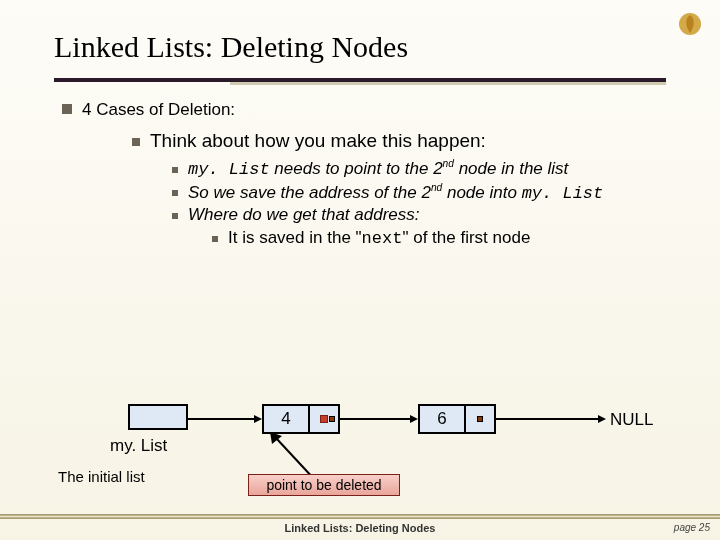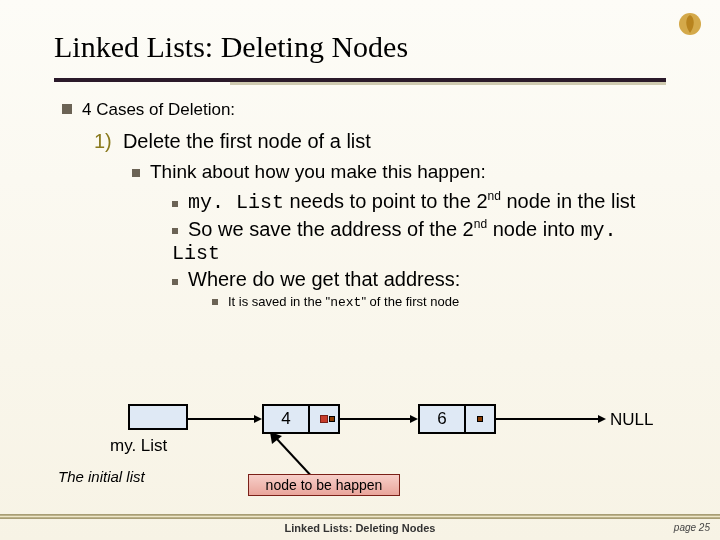--- a/index.html
+++ b/index.html
@@ -12,35 +12,35 @@
   .rule-dark { position: absolute; top: 78px; left: 54px; width: 612px; height: 4px; background: #2b1a2a; }
   .rule-light { position: absolute; top: 82px; left: 230px; width: 436px; height: 3px; background: #cfcab0; }
   .bullet-sq { display: inline-block; width: 10px; height: 10px; background: #6b6355; margin-right: 10px; vertical-align: 1px; }
   .bullet-sq.sm { width: 8px; height: 8px; }
   .bullet-sq.xs { width: 6px; height: 6px; }
   .olive { color: #8a7a1e; }
   .content { position: absolute; top: 100px; left: 62px; width: 600px; color: #000; }
   .lvl0 { font-size: 17px; margin-bottom: 10px; }
   .lvl1 { font-size: 20px; margin-left: 32px; margin-bottom: 8px; }
   .lvl2 { font-size: 19px; margin-left: 70px; margin-bottom: 6px; }
-  .lvl3 { font-size: 20px; margin-left: 110px; margin-bottom: 3px; }
-  .lvl4 { font-size: 13px; margin-left: 150px; margin-bottom: 3px; }
+  .lvl3 { font-size: 17px; margin-left: 110px; margin-bottom: 3px; font-style: italic; }
+  .lvl4 { font-size: 17px; margin-left: 150px; margin-bottom: 3px; }
   .mono { font-family: "Courier New", monospace; }
   sup { font-size: 0.6em; vertical-align: super; }
   .diagram { position: absolute; top: 404px; left: 0; width: 720px; height: 86px; }
   .mylist-box { position: absolute; top: 0; left: 128px; width: 60px; height: 26px; border: 2px solid #000; background: #dfe9f5; }
   .mylist-label { position: absolute; top: 32px; left: 110px; font-size: 17px; }
   .node-box { position: absolute; top: 0; height: 30px; border: 2px solid #000; background: #dfe9f5; display: flex; }
   .node-box .val { width: 44px; display: flex; align-items: center; justify-content: center; font-size: 17px; }
   .node-box .ptr { width: 30px; border-left: 2px solid #000; position: relative; }
   .ptr-dot { position: absolute; top: 50%; left: 50%; width: 6px; height: 6px; background: #8a3a00; border: 1px solid #000; transform: translate(-50%, -50%); }
   .red-sq { position: absolute; top: 50%; left: 50%; width: 8px; height: 8px; background: #c73c2c; border: 1px solid #7a2018; transform: translate(-50%, -50%); }
   .null-label { position: absolute; top: 6px; left: 610px; font-size: 17px; }
   .arrow { position: absolute; pointer-events: none; }
-  .initial-label { position: absolute; top: 468px; left: 58px; font-style: italic; font-size: 15px; }
+  .initial-label { position: absolute; top: 468px; left: 58px; font-size: 15px; }
   .del-box { position: absolute; top: 474px; left: 248px; width: 152px; height: 22px; border: 1px solid #7a2018; background: linear-gradient(#f7cfc9, #e9a59b); font-size: 14px; display: flex; align-items: center; justify-content: center; }
   .footer { position: absolute; bottom: 2px; left: 0; width: 720px; height: 24px; }
   .footer-rule { position: absolute; top: 0; left: 0; width: 720px; height: 5px; background: repeating-linear-gradient(0deg, #bcb28a, #bcb28a 1px, #eee7c9 1px, #eee7c9 2px); border-top: 1px solid #a89e76; border-bottom: 1px solid #a89e76; }
   .footer-title { position: absolute; top: 8px; width: 720px; text-align: center; font-size: 11px; font-weight: bold; color: #333; }
   .footer-page { position: absolute; top: 8px; right: 10px; font-size: 10px; font-style: italic; color: #444; }
 </style>
 </head>
 <body>
 
 <div class="slide">
@@ -51,21 +51,20 @@
       </svg>
   </div>
 
   <div class="title">Linked Lists:  Deleting Nodes</div>
   <div class="rule-dark"></div>
   <div class="rule-light"></div>
 
   <div class="content">
     <div class="lvl0"><span class="bullet-sq"></span><span>4 Cases of Deletion:</span></div>
 
-    <div class="lvl1"><span class="olive">1)</span>&nbsp;&nbsp;<span>Delete the first node of a list</span></div>
 
     <div class="lvl2"><span class="bullet-sq sm"></span><span>Think about how you make this happen:</span></div>
 
     <div class="lvl3"><span class="bullet-sq xs"></span><span class="mono">my. List</span><span> needs to point to the 2</span><sup>nd</sup><span> node in the list</span></div>
 
     <div class="lvl3"><span class="bullet-sq xs"></span><span>So we save the address of the 2</span><sup>nd</sup><span> node into </span><span class="mono">my. List</span></div>
 
     <div class="lvl3"><span class="bullet-sq xs"></span><span>Where do we get that address:</span></div>
 
     <div class="lvl4"><span class="bullet-sq xs"></span><span>It is saved in the "</span><span class="mono">next</span><span>" of the first node</span></div>
@@ -106,21 +105,21 @@
         <polygon points="102,1 110,5 102,9" fill="#000"></polygon>
       </svg>
     <svg class="arrow" style="left:270px; top:28px; width:60px; height:50px;">
         <line x1="45" y1="48" x2="6" y2="6" stroke="#000" stroke-width="2"></line>
         <polygon points="2,12 0,0 12,4" fill="#000"></polygon>
       </svg>
   </div>
 
   <div class="initial-label">The initial list</div>
   <div class="del-box">
-      <span>node to be happen</span>
+      <span>point to be deleted</span>
     </div>
 
   <div class="footer">
     <div class="footer-rule"></div>
     <div class="footer-title">Linked Lists: Deleting Nodes</div>
     <div class="footer-page">page 25</div>
   </div>
 </div>
 
 </body></html>

